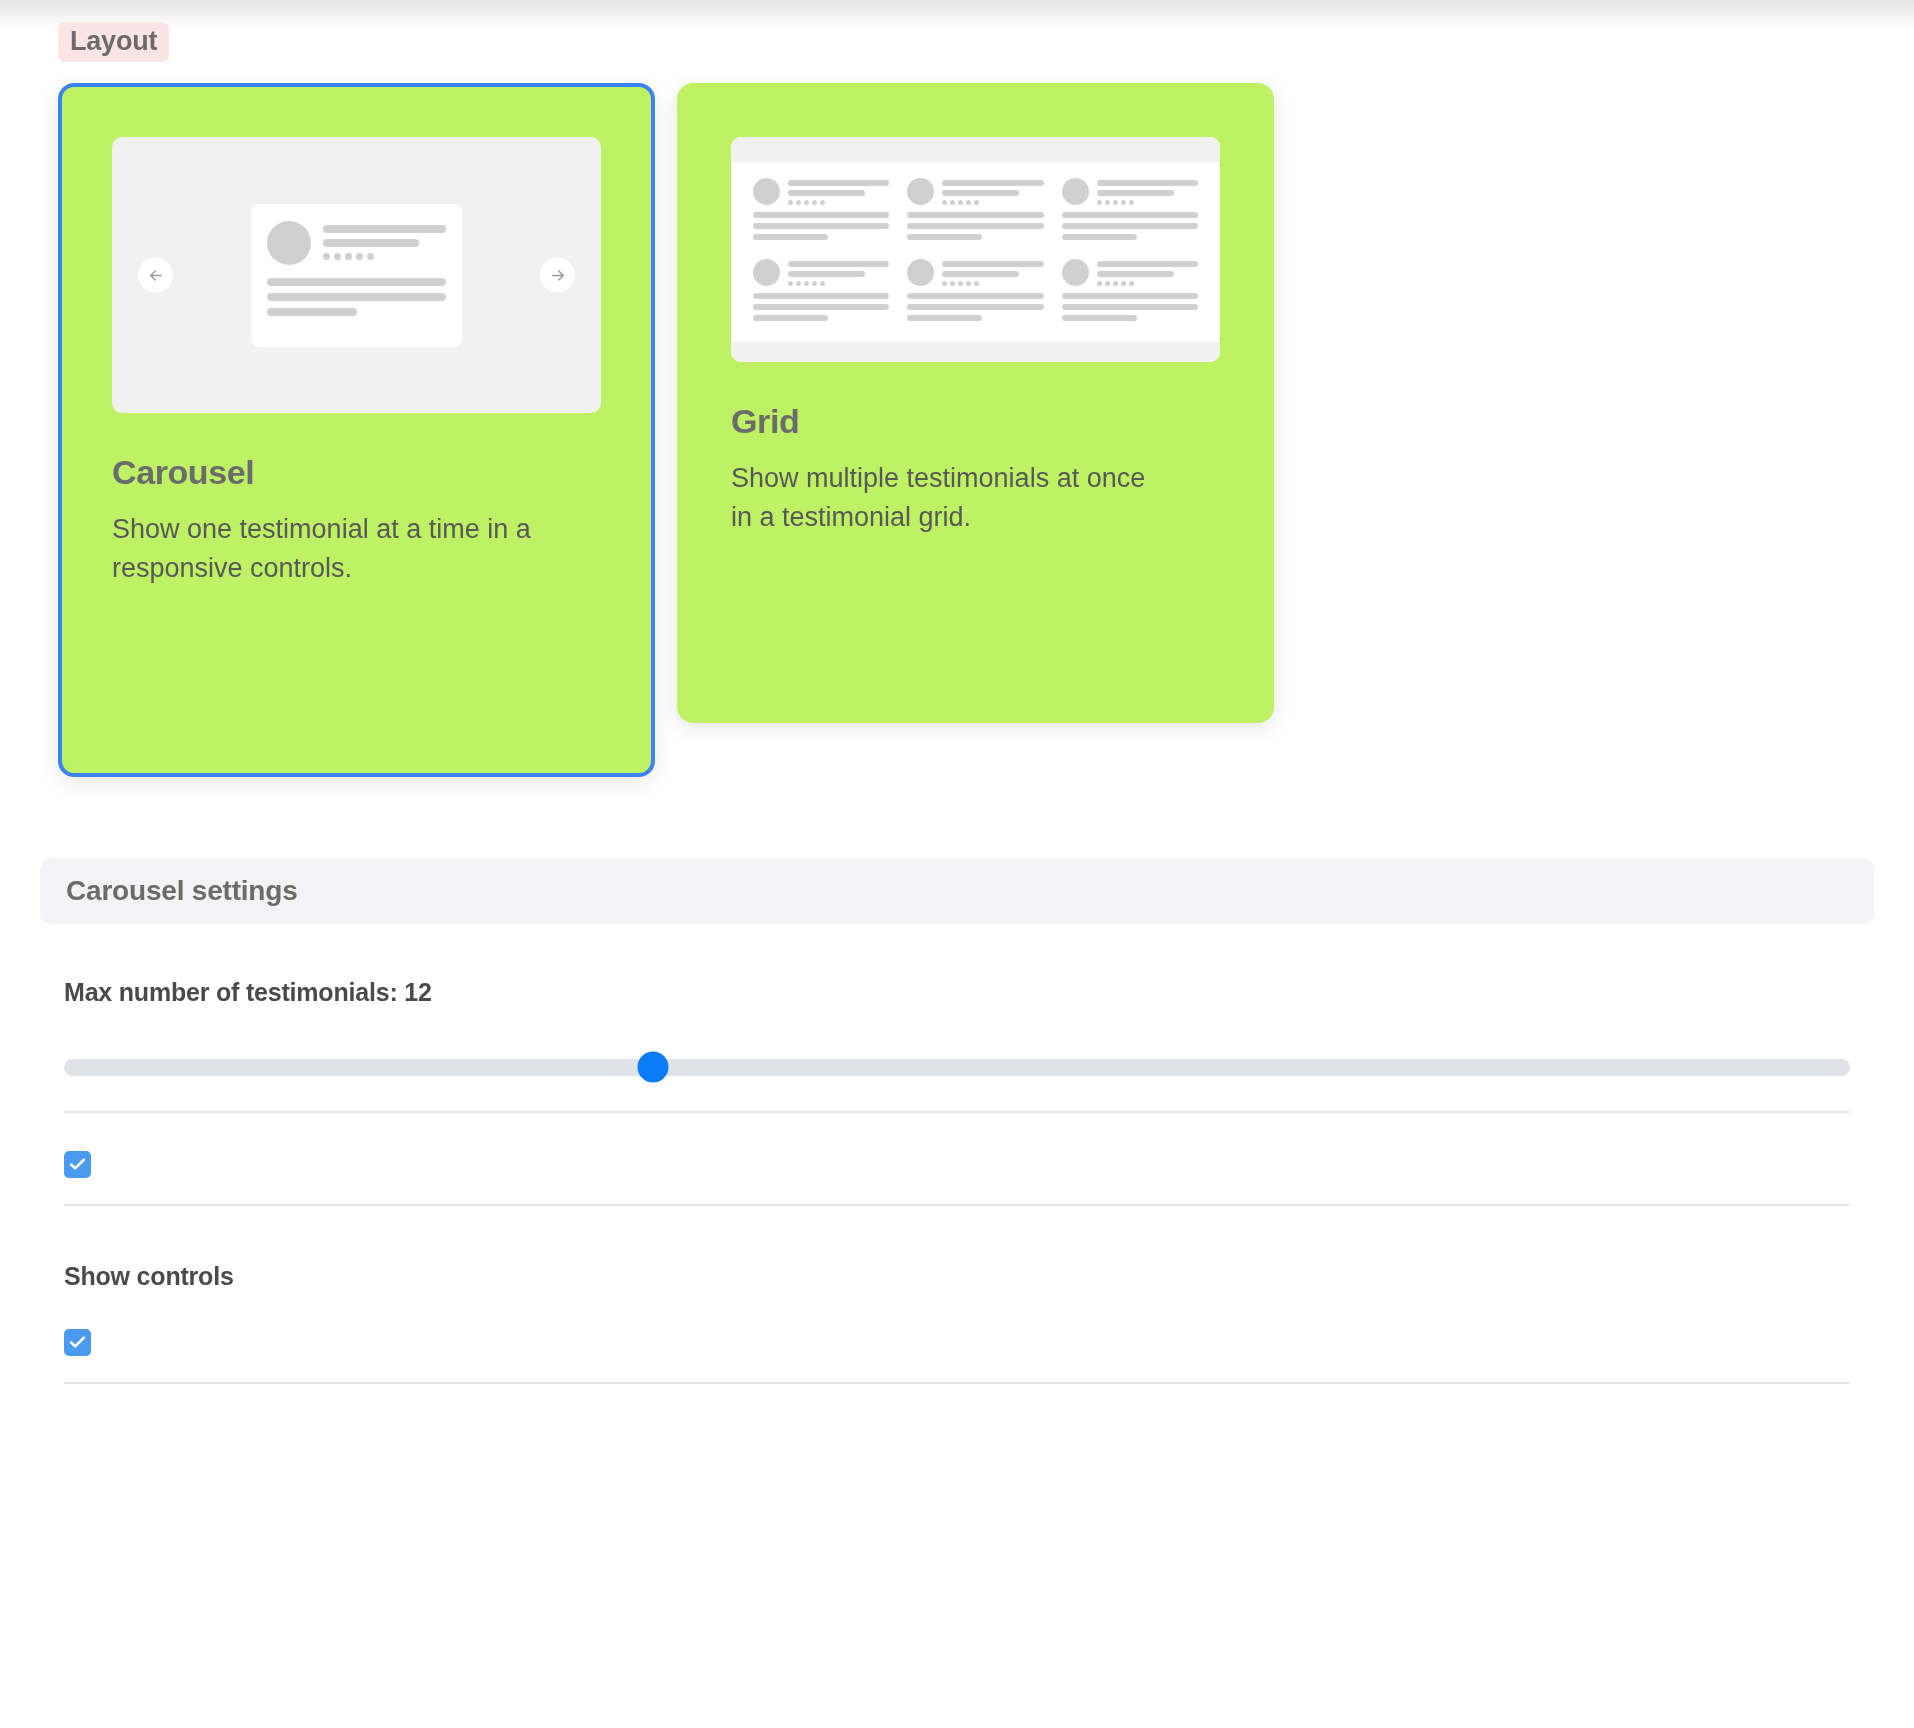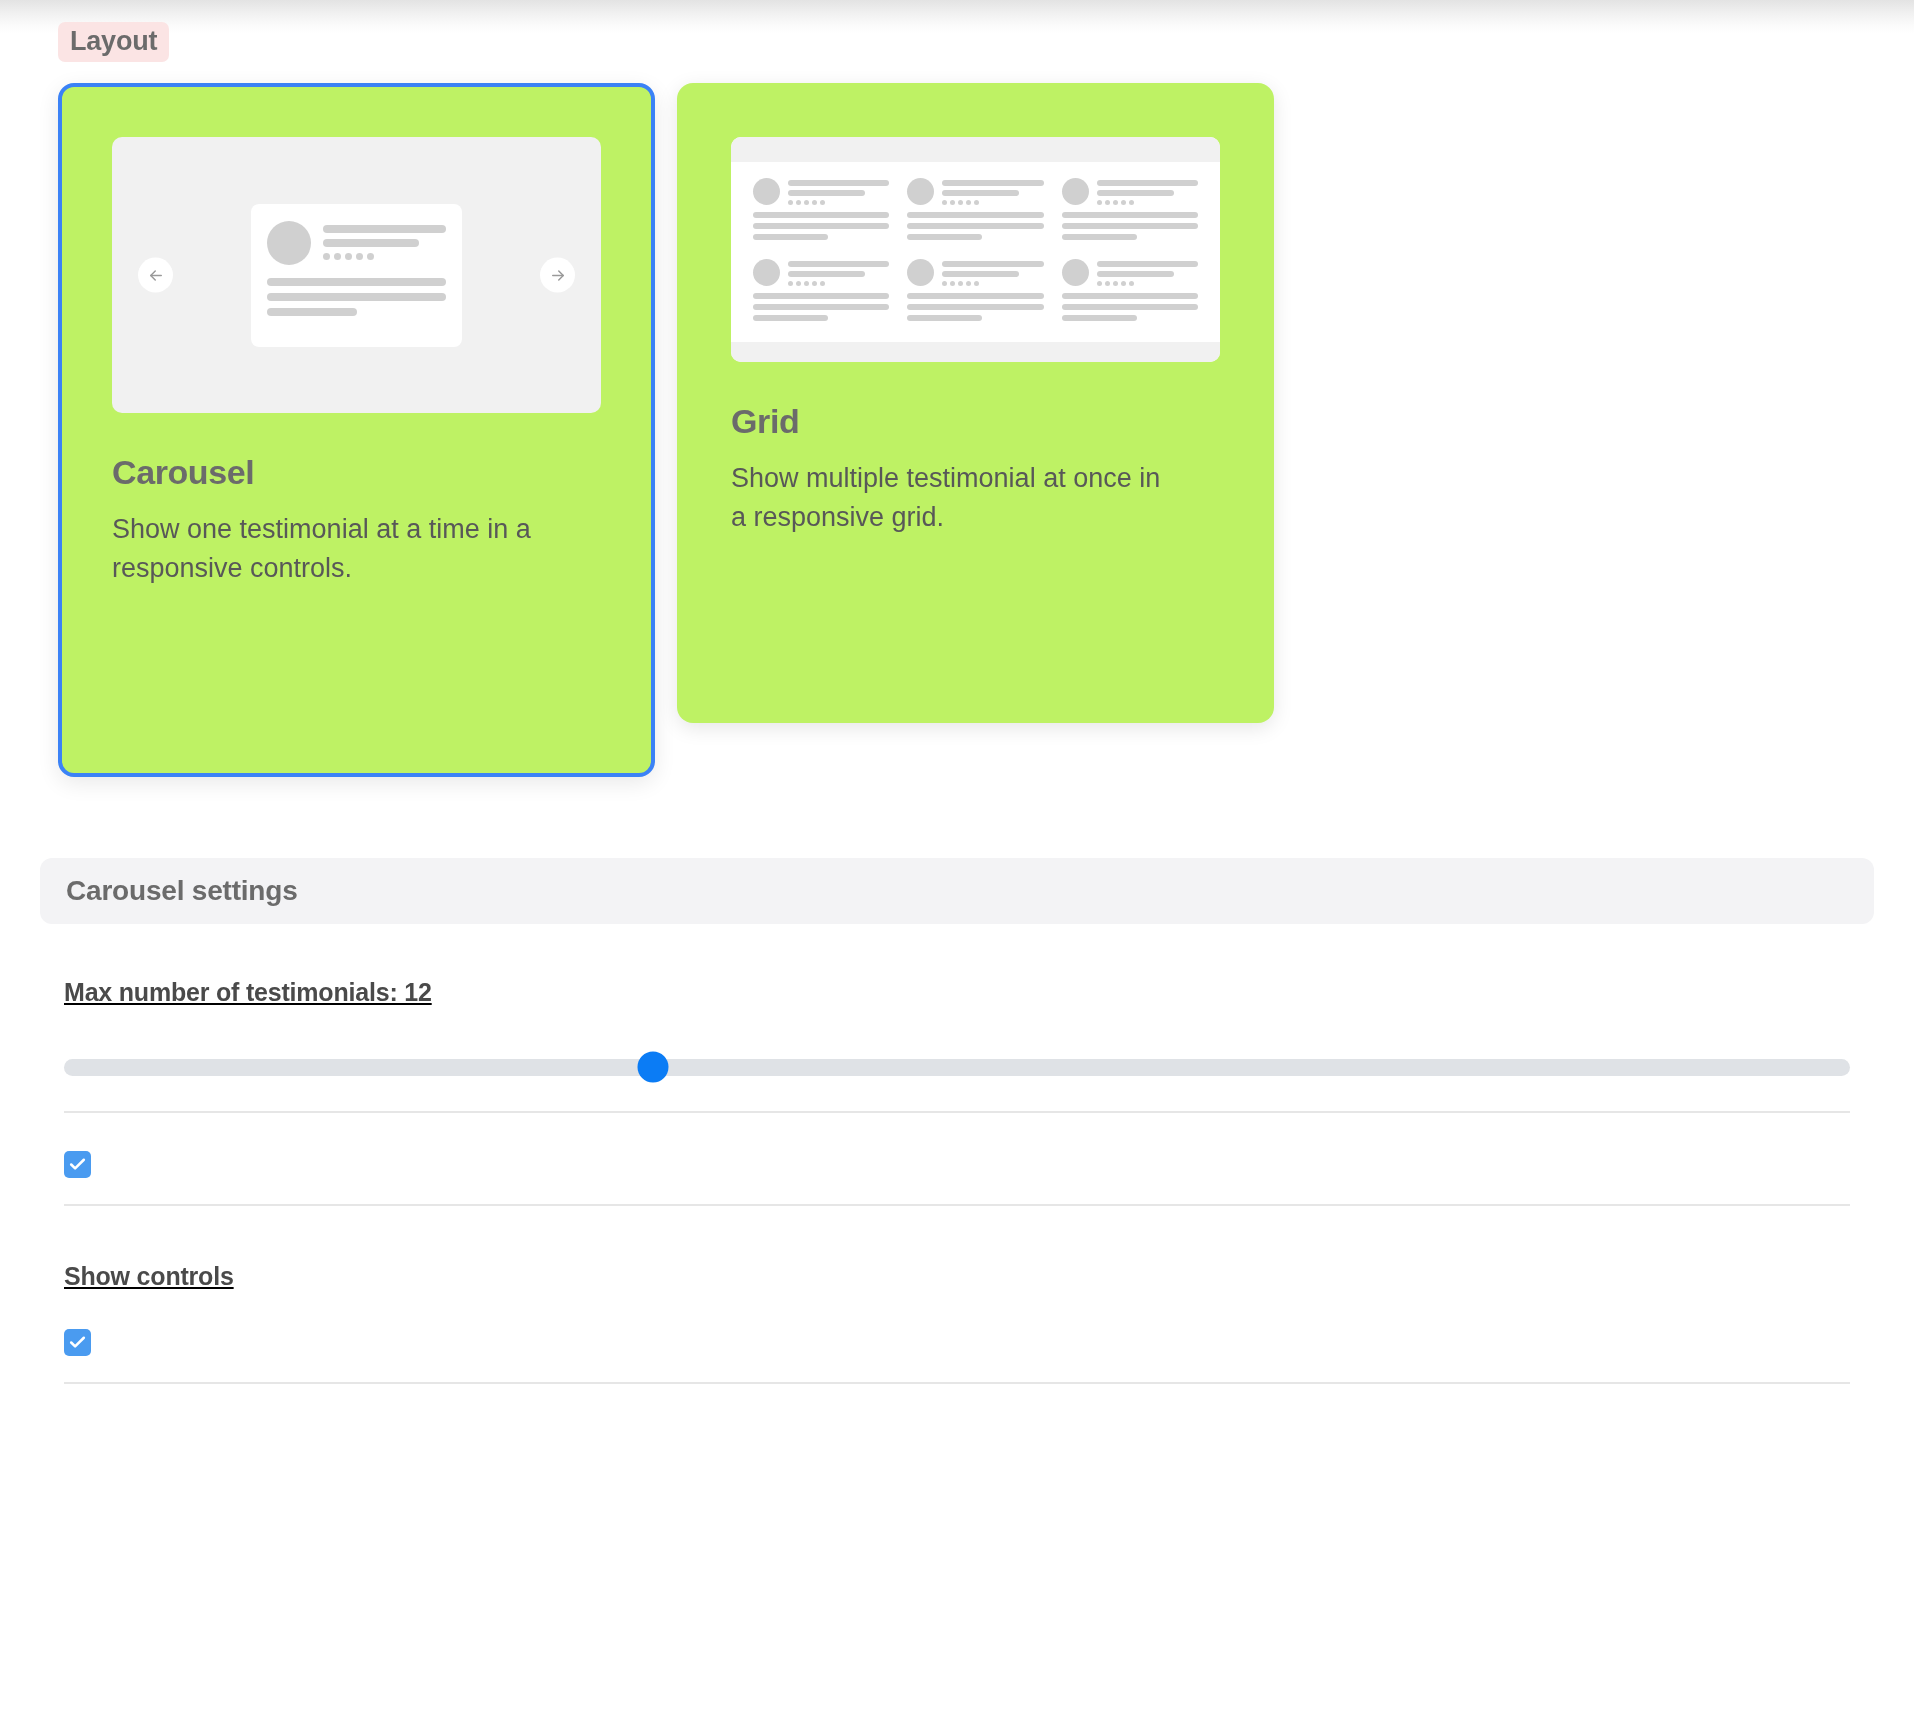--- a/index.html
+++ b/index.html
@@ -172,21 +172,20 @@
   }
   .settings-header-title {
     font-size: 28px;
     font-weight: bold;
     color: #6b6b6b;
     letter-spacing: -0.2px;
   }
 
   .field {
     padding: 0 24px;
-    text-decoration: underline;
   }
   .field-label {
     font-size: 25px;
     font-weight: bold;
     color: #4a4a4a;
     letter-spacing: -0.2px;
   }
   .field-label.slider-label { margin-top: 54px; }
 
   .slider-row {
@@ -410,21 +409,21 @@
             <div class="g-body">
                 <div class="g-bar" style="width:100%"></div>
                 <div class="g-bar" style="width:100%"></div>
                 <div class="g-bar" style="width:55%"></div>
               </div>
           </div>
         </div>
         <div class="grid-barBottom"></div>
       </div>
       <div class="card-title">Grid</div>
-      <div class="card-desc">Show multiple testimonial at once in a responsive grid.</div>
+      <div class="card-desc">Show multiple testimonials at once in a testimonial grid.</div>
     </div>
 
   </div>
 
   <div class="settings-header">
     <span class="settings-header-title">Carousel settings</span>
   </div>
 
   <div class="field">
     <div class="field-label slider-label">Max number of testimonials: 12</div>

